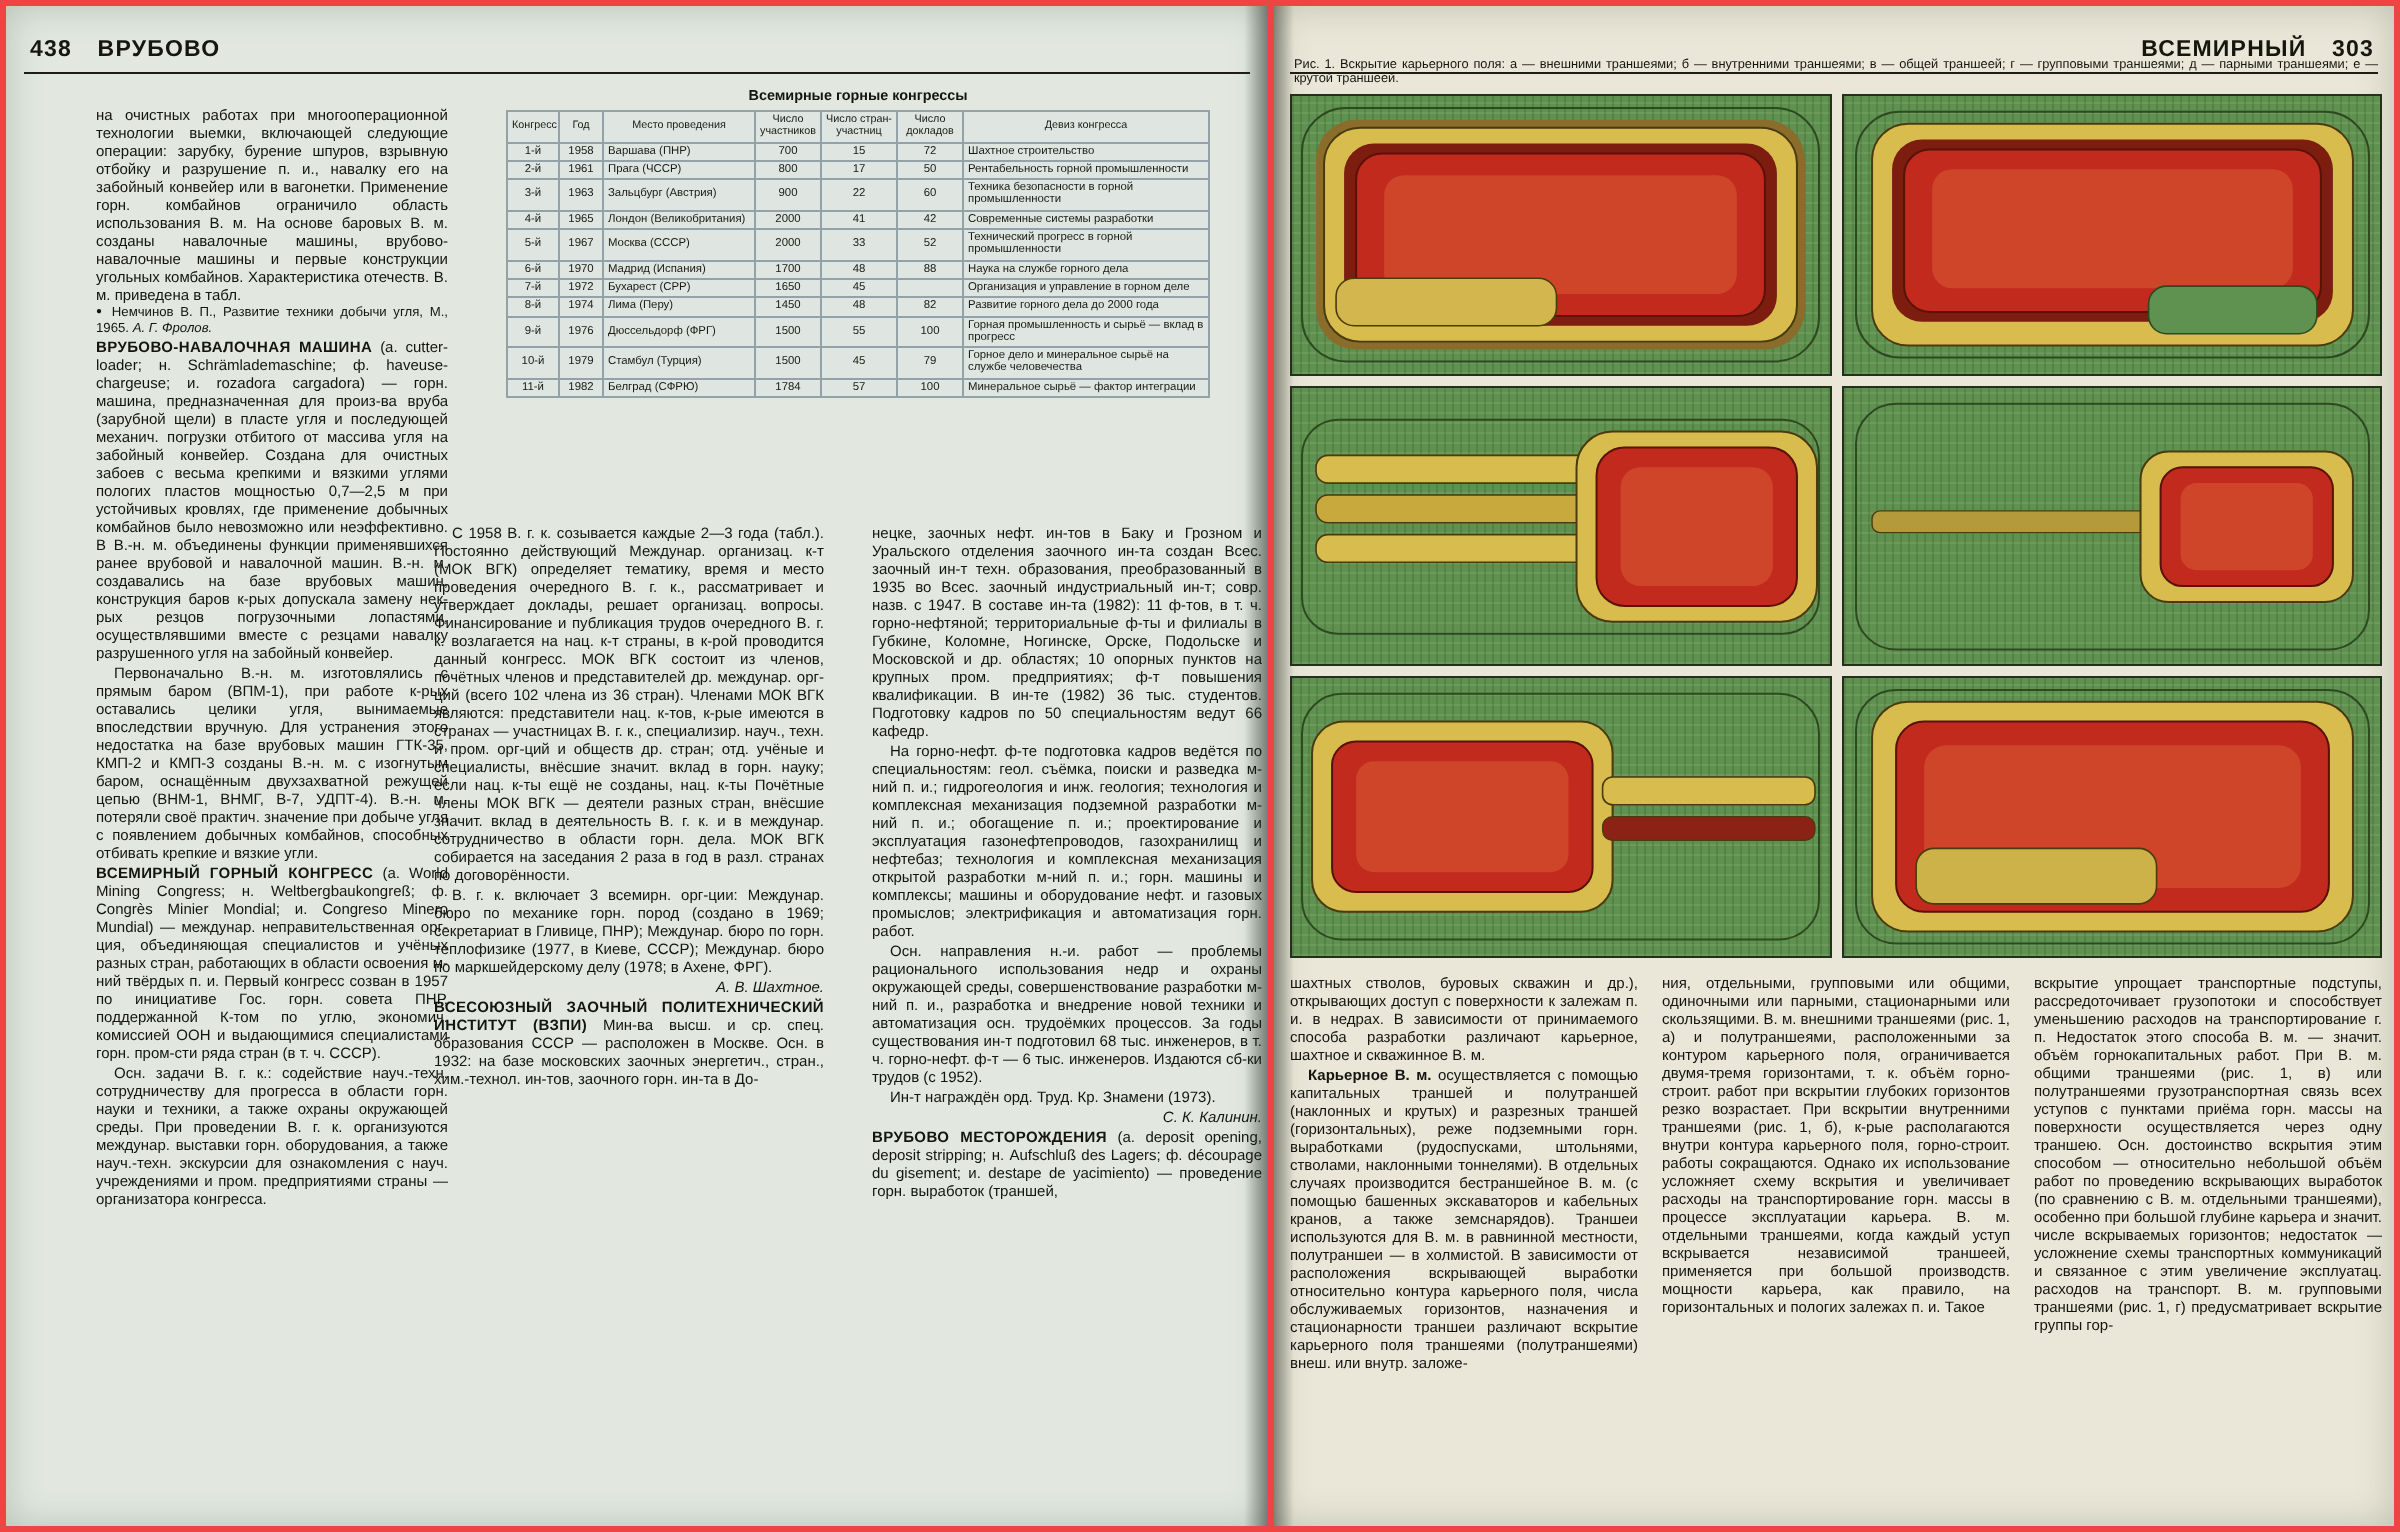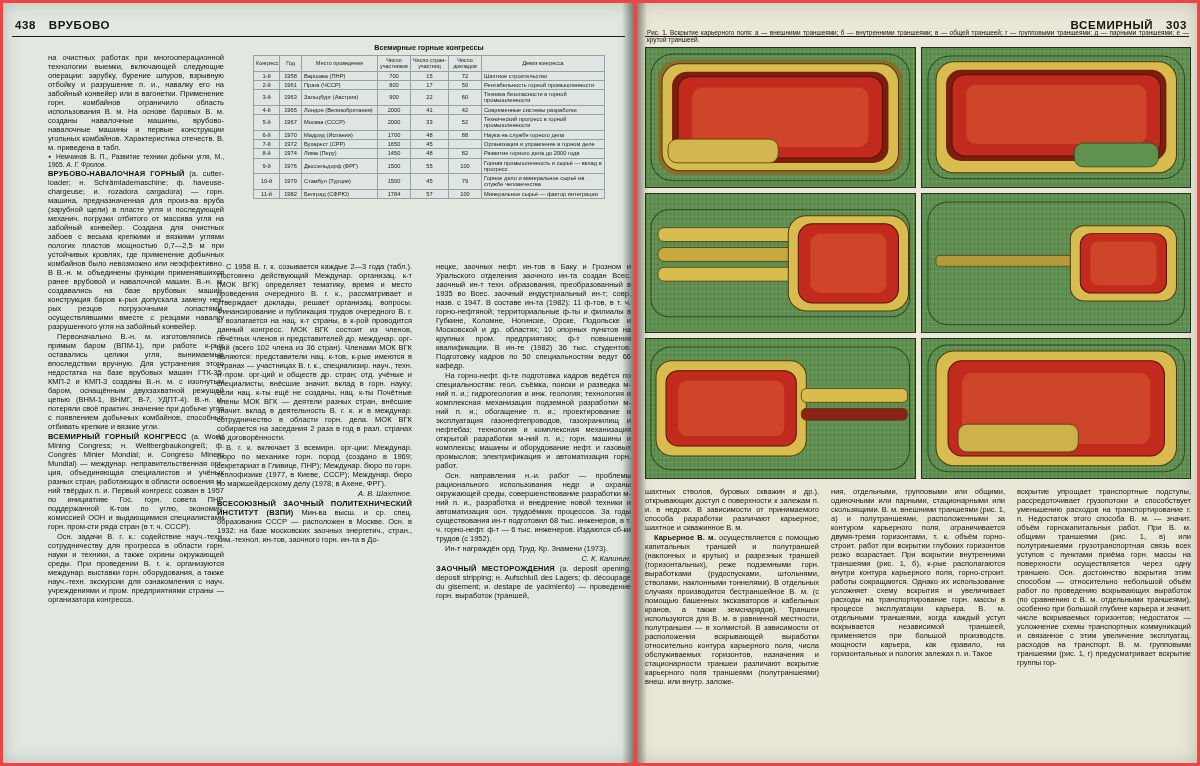--- a/index.html
+++ b/index.html
@@ -80,21 +80,21 @@
     <div class="headrule"></div>
 
     <div class="col col1">
       <p class="p noind">на очистных работах при многооперационной технологии выемки, включающей следующие операции: зарубку, бурение шпуров, взрывную отбойку и разрушение п. и., навалку его на забойный конвейер или в вагонетки. Применение горн. комбайнов ограничило область использования В. м. На основе баровых В. м. созданы навалочные машины, врубово-навалочные машины и первые конструкции угольных комбайнов. Характеристика отечеств. В. м. приведена в табл.</p>
       <p class="ref">
         <span class="bullet">●</span>
         <span>Немчинов В. П., Развитие техники добычи угля, М., 1965.</span>
         <span class="sig-inline">А. Г. Фролов.</span>
       </p>
       <p class="p noind">
-        <span class="entry-head">ВРУБОВО-НАВАЛОЧНАЯ ГОРНЫЙ</span>
+        <span class="entry-head">ВРУБОВО-НАВАЛОЧНАЯ МАШИНА</span>
         <span>(а. cutter-loader; н. Schrämlademaschine; ф. haveuse-chargeuse; и. rozadora cargadora) — горн. машина, предназначенная для произ-ва вруба (зарубной щели) в пласте угля и последующей механич. погрузки отбитого от массива угля на забойный конвейер. Создана для очистных забоев с весьма крепкими и вязкими углями пологих пластов мощностью 0,7—2,5 м при устойчивых кровлях, где применение добычных комбайнов было невозможно или неэффективно. В В.-н. м. объединены функции применявшихся ранее врубовой и навалочной машин. В.-н. м. создавались на базе врубовых машин, конструкция баров к-рых допускала замену нек-рых резцов погрузочными лопастями, осуществлявшими вместе с резцами навалку разрушенного угля на забойный конвейер.</span>
       </p>
       <p class="p">Первоначально В.-н. м. изготовлялись с прямым баром (ВПМ-1), при работе к-рых оставались целики угля, вынимаемые впоследствии вручную. Для устранения этого недостатка на базе врубовых машин ГТК-35, КМП-2 и КМП-3 созданы В.-н. м. с изогнутым баром, оснащённым двухзахватной режущей цепью (ВНМ-1, ВНМГ, В-7, УДПТ-4). В.-н. м. потеряли своё практич. значение при добыче угля с появлением добычных комбайнов, способных отбивать крепкие и вязкие угли.</p>
       <p class="p noind">
         <span class="entry-head">ВСЕМИРНЫЙ ГОРНЫЙ КОНГРЕСС</span>
         <span>(а. World Mining Congress; н. Weltbergbaukongreß; ф. Congrès Minier Mondial; и. Congreso Minero Mundial) — междунар. неправительственная орг-ция, объединяющая специалистов и учёных разных стран, работающих в области освоения м-ний твёрдых п. и. Первый конгресс созван в 1957 по инициативе Гос. горн. совета ПНР, поддержанной К-том по углю, экономич. комиссией ООН и выдающимися специалистами горн. пром-сти ряда стран (в т. ч. СССР).</span>
       </p>
       <p class="p">Осн. задачи В. г. к.: содействие науч.-техн. сотрудничеству для прогресса в области горн. науки и техники, а также охраны окружающей среды. При проведении В. г. к. организуются междунар. выставки горн. оборудования, а также науч.-техн. экскурсии для ознакомления с науч. учреждениями и пром. предприятиями страны — организатора конгресса.</p>
     </div>
 
@@ -246,21 +246,21 @@
       </p>
     </div>
 
     <div class="col col3">
       <p class="p noind">нецке, заочных нефт. ин-тов в Баку и Грозном и Уральского отделения заочного ин-та создан Всес. заочный ин-т техн. образования, преобразованный в 1935 во Всес. заочный индустриальный ин-т; совр. назв. с 1947. В составе ин-та (1982): 11 ф-тов, в т. ч. горно-нефтяной; территориальные ф-ты и филиалы в Губкине, Коломне, Ногинске, Орске, Подольске и Московской и др. областях; 10 опорных пунктов на крупных пром. предприятиях; ф-т повышения квалификации. В ин-те (1982) 36 тыс. студентов. Подготовку кадров по 50 специальностям ведут 66 кафедр.</p>
       <p class="p">На горно-нефт. ф-те подготовка кадров ведётся по специальностям: геол. съёмка, поиски и разведка м-ний п. и.; гидрогеология и инж. геология; технология и комплексная механизация подземной разработки м-ний п. и.; обогащение п. и.; проектирование и эксплуатация газонефтепроводов, газохранилищ и нефтебаз; технология и комплексная механизация открытой разработки м-ний п. и.; горн. машины и комплексы; машины и оборудование нефт. и газовых промыслов; электрификация и автоматизация горн. работ.</p>
       <p class="p">Осн. направления н.-и. работ — проблемы рационального использования недр и охраны окружающей среды, совершенствование разработки м-ний п. и., разработка и внедрение новой техники и автоматизация осн. трудоёмких процессов. За годы существования ин-т подготовил 68 тыс. инженеров, в т. ч. горно-нефт. ф-т — 6 тыс. инженеров. Издаются сб-ки трудов (с 1952).</p>
       <p class="p">Ин-т награждён орд. Труд. Кр. Знамени (1973).</p>
       <p class="sig">С. К. Калинин.</p>
       <p class="p noind">
-        <span class="entry-head">ЗАОЧНЫЙ МЕСТОРОЖДЕНИЯ</span>
+        <span class="entry-head">ВРУБОВО МЕСТОРОЖДЕНИЯ</span>
         <span>(а. deposit opening, deposit stripping; н. Aufschluß des Lagers; ф. découpage du gisement; и. destape de yacimiento) — проведение горн. выработок (траншей,</span>
       </p>
     </div>
   </div>
 
   <div class="page page-right">
     <div class="pagehead righthead">
       <span>ВСЕМИРНЫЙ</span>
       <span class="num">303</span>
     </div>

